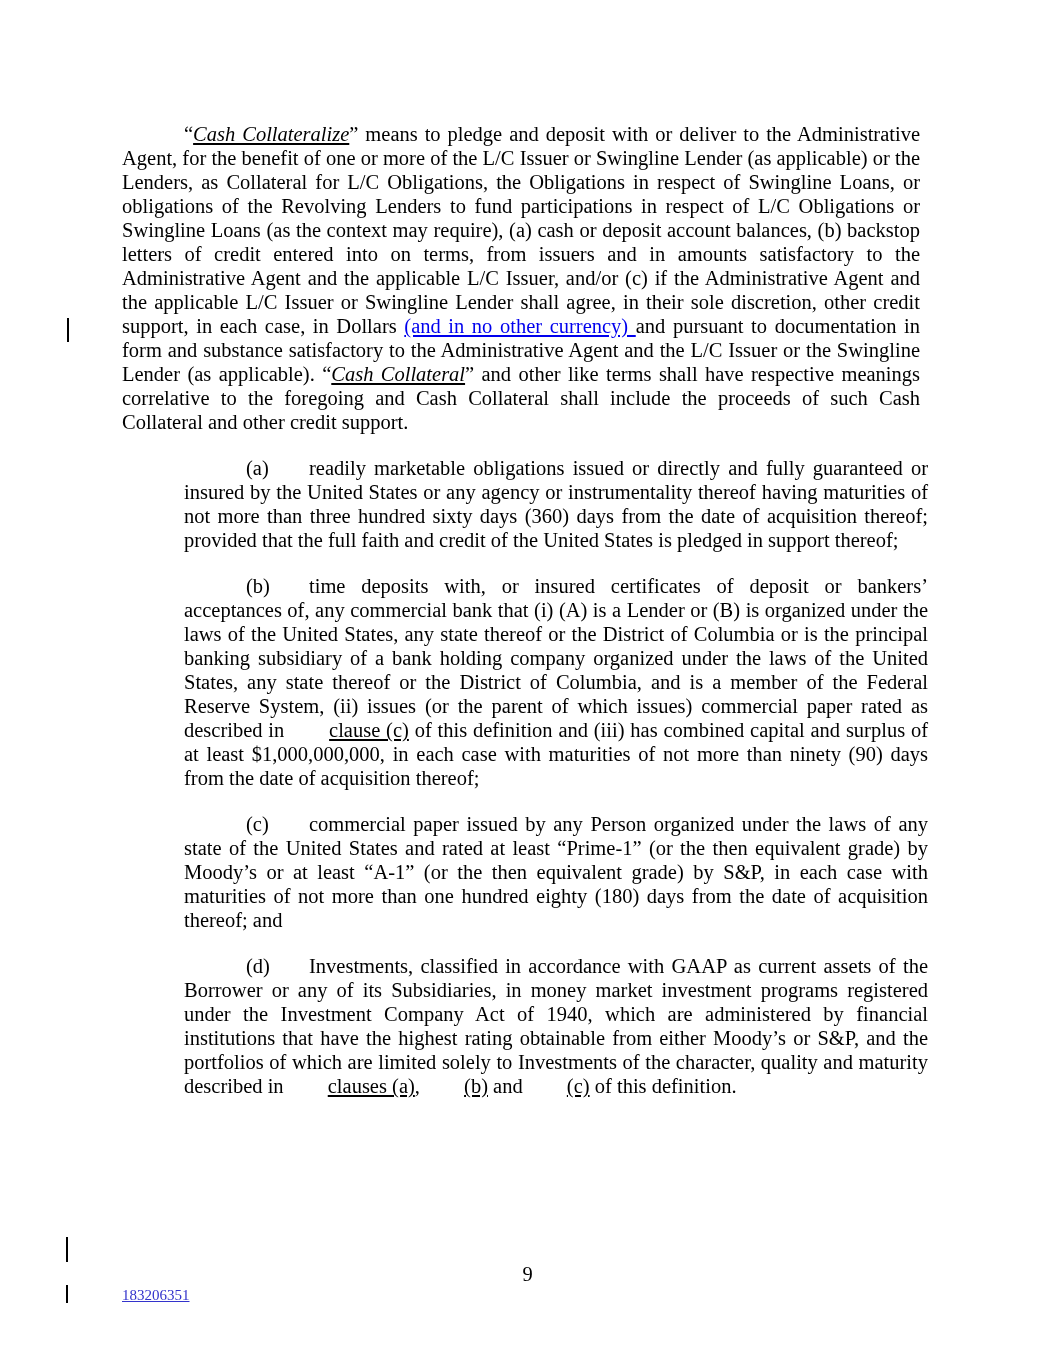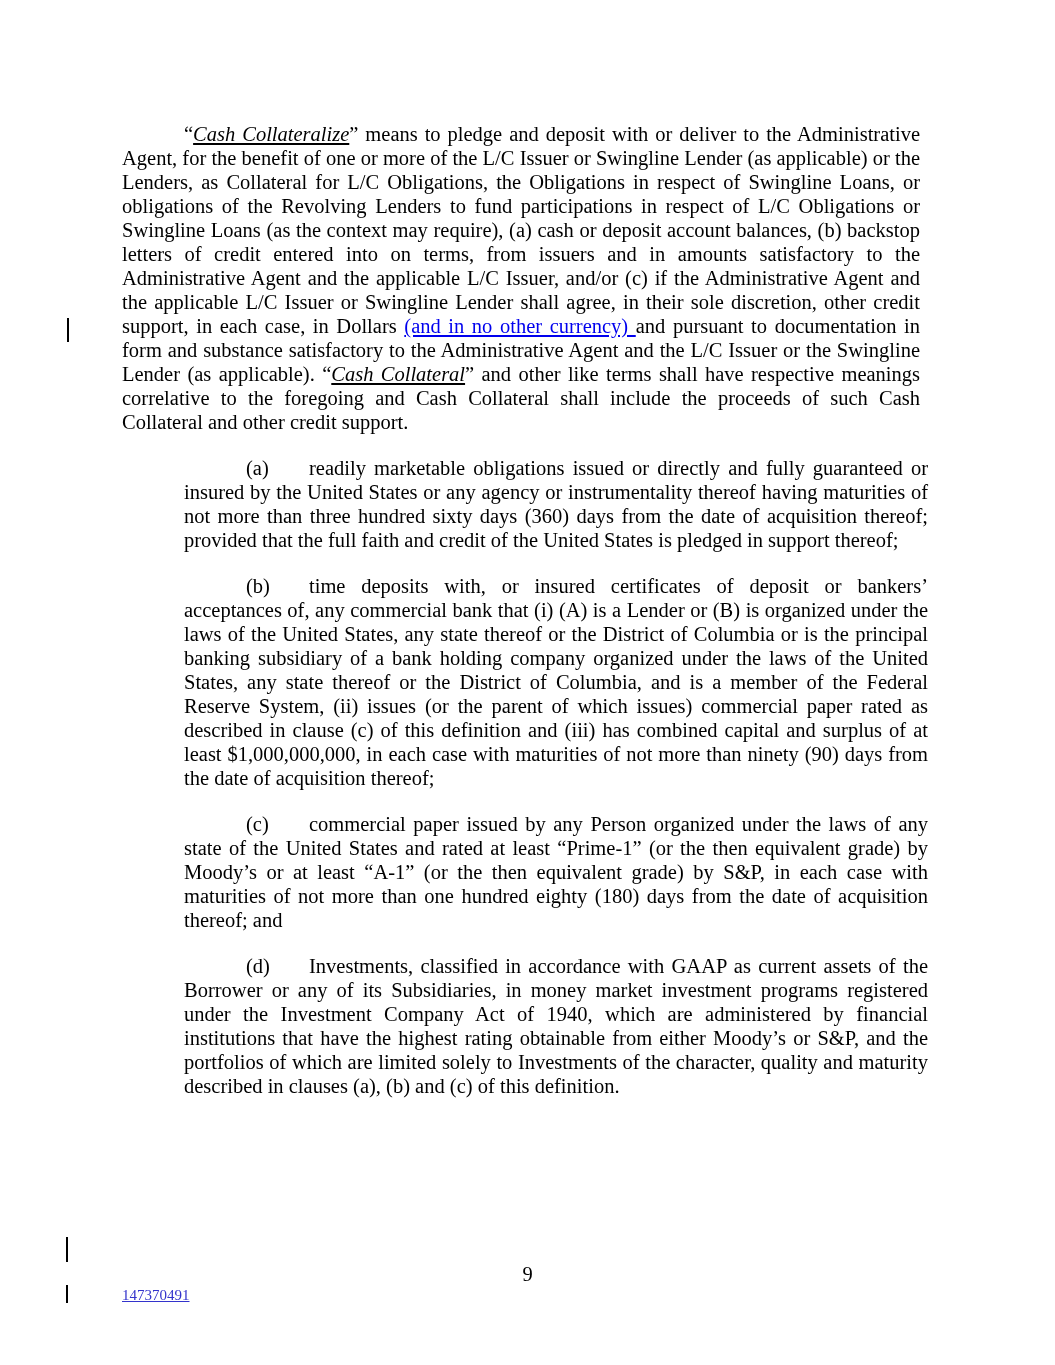--- a/index.html
+++ b/index.html
@@ -40,20 +40,22 @@
   }
   .term {
     font-style: italic;
     text-decoration: underline;
   }
   .ins {
     color: #0000EE;
     text-decoration: underline;
   }
   .uref {
+    text-decoration: underline;
+    margin-left: 39px;
   }
   .change-bar {
     position: absolute;
     width: 2px;
     background: #000000;
   }
   .bar-a { left: 67px; top: 318px; height: 24px; }
   .bar-b { left: 66px; top: 1237px; height: 25px; }
   .bar-c { left: 66px; top: 1285px; height: 18px; }
   .page-number {
@@ -94,15 +96,15 @@
     <p class="sub"><span class="tab">(b)</span><span>time deposits with, or insured certificates of deposit or bankers’ acceptances of, any commercial bank that (i) (A) is a Lender or (B) is organized under the laws of the United States, any state thereof or the District of Columbia or is the principal banking subsidiary of a bank holding company organized under the laws of the United States, any state thereof or the District of Columbia, and is a member of the Federal Reserve System, (ii) issues (or the parent of which issues) commercial paper rated as described in </span><span class="uref">clause (c)</span><span> of this definition and (iii) has combined capital and surplus of at least $1,000,000,000, in each case with maturities of not more than ninety (90) days from the date of acquisition thereof;</span></p>
 
     <p class="sub"><span class="tab">(c)</span><span>commercial paper issued by any Person organized under the laws of any state of the United States and rated at least “Prime-1” (or the then equivalent grade) by Moody’s or at least “A-1” (or the then equivalent grade) by S&amp;P, in each case with maturities of not more than one hundred eighty (180) days from the date of acquisition thereof; and</span></p>
 
     <p class="sub"><span class="tab">(d)</span><span>Investments, classified in accordance with GAAP as current assets of the Borrower or any of its Subsidiaries, in money market investment programs registered under the Investment Company Act of 1940, which are administered by financial institutions that have the highest rating obtainable from either Moody’s or S&amp;P, and the portfolios of which are limited solely to Investments of the character, quality and maturity described in </span><span class="uref">clauses (a)</span><span>, </span><span class="uref">(b)</span><span> and </span><span class="uref">(c)</span><span> of this definition.</span></p>
 
   </div>
 
   <div class="page-number">9</div>
 
-  <a class="doc-id">147370491</a>
+  <a class="doc-id">183206351</a>
 
 </div>
 
 </body></html>

